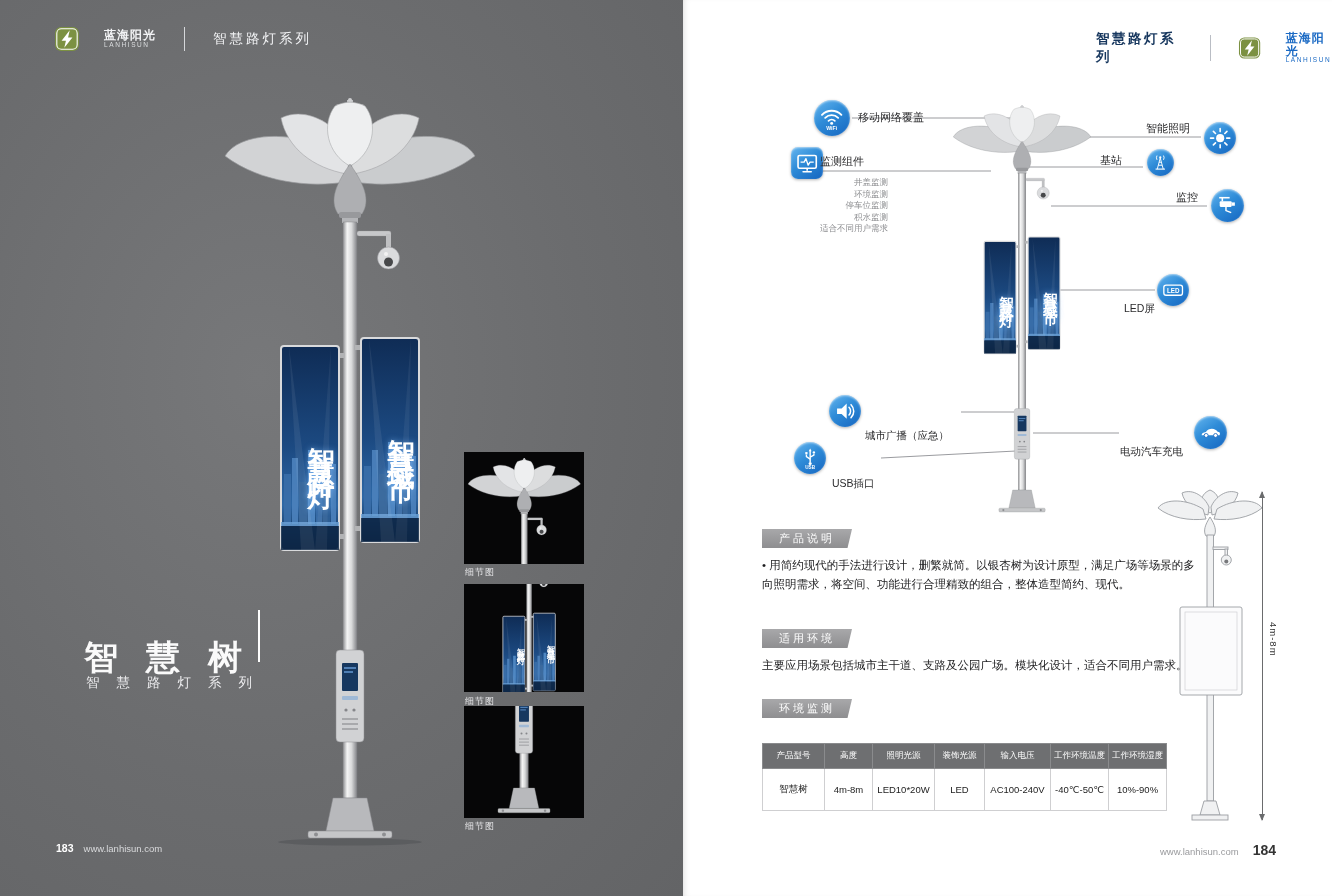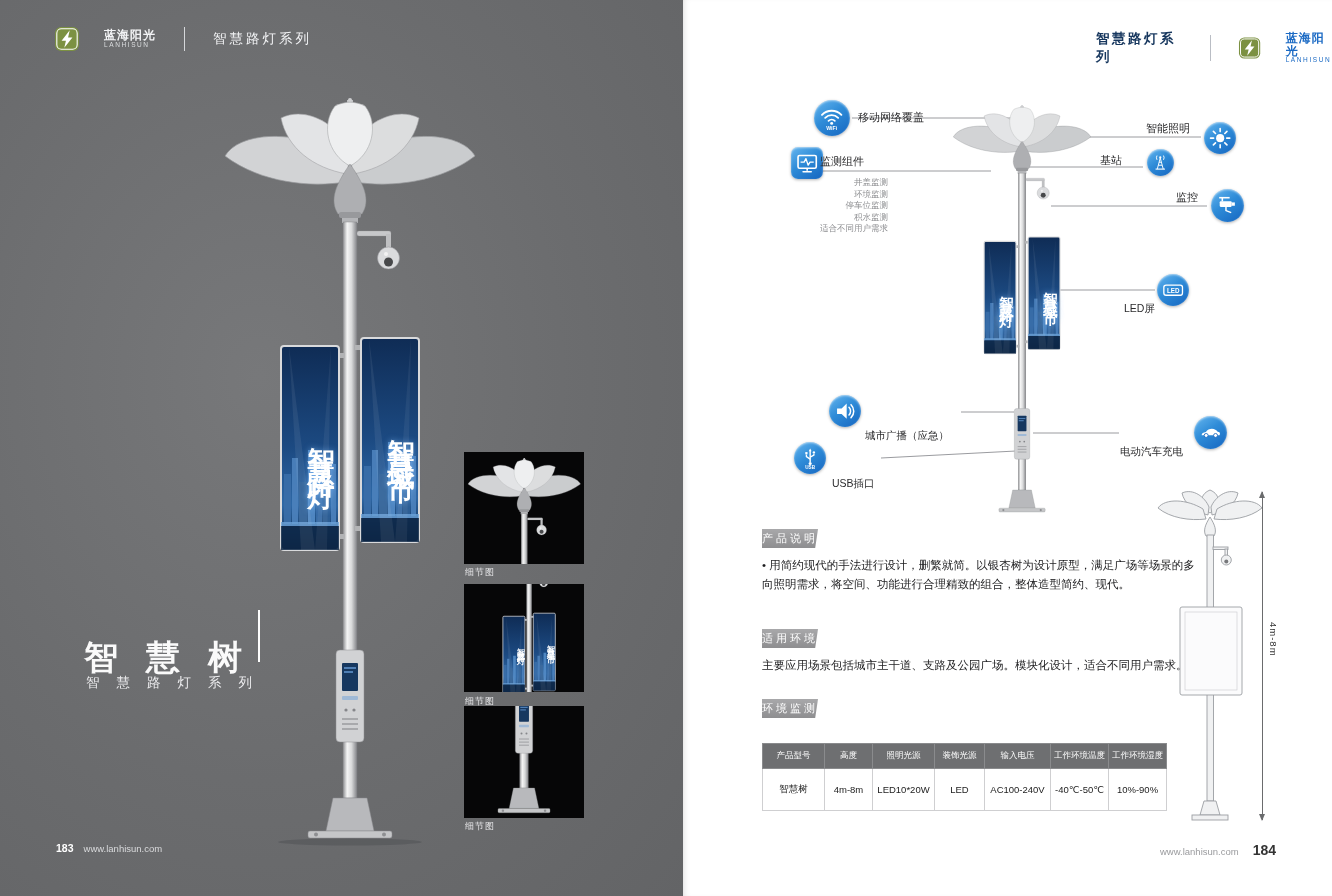--- a/index.html
+++ b/index.html
@@ -65,21 +65,21 @@
     display:flex;align-items:center;justify-content:center;}
   .ico svg{width:76%;height:76%;display:block;}
   .ico-sq{border-radius:7px;}
 
   .callout-label{position:absolute;font-size:11px;color:#2b2b2d;white-space:nowrap;text-align:center;}
   .callout-label-sm{position:absolute;font-size:10.5px;color:#2b2b2d;white-space:nowrap;margin-top:26px;}
   .mon-list{position:absolute;left:820px;top:177px;font-size:8.5px;color:#8c8d90;
     line-height:11.5px;text-align:right;}
 
   
-  .badge{position:absolute;height:19px;padding:0 0;display:flex;align-items:center;
+  .badge{position:absolute;height:19px;padding:0 17px;display:flex;align-items:center;
     background:linear-gradient(#a8a8aa,#8e8e90);color:#fff;font-size:11px;letter-spacing:3px;
     clip-path:polygon(0 0,100% 0,95% 100%,0 100%);}
   .body-text{position:absolute;font-size:11.5px;color:#1c1c1e;line-height:1.62;}
 
   .spec-table{position:absolute;left:762px;top:726px;border-collapse:collapse;
     table-layout:fixed;width:404px;margin-top:17px;}
   .spec-table th{background:#6e6f71;color:#fff;font-weight:400;font-size:8.5px;
     padding:6px 1px;border:1px solid #8a8b8d;}
   .spec-table td{font-size:9.5px;color:#222;text-align:center;padding:14px 1px;
     border:1px solid #cfcfd1;background:#fff;}

